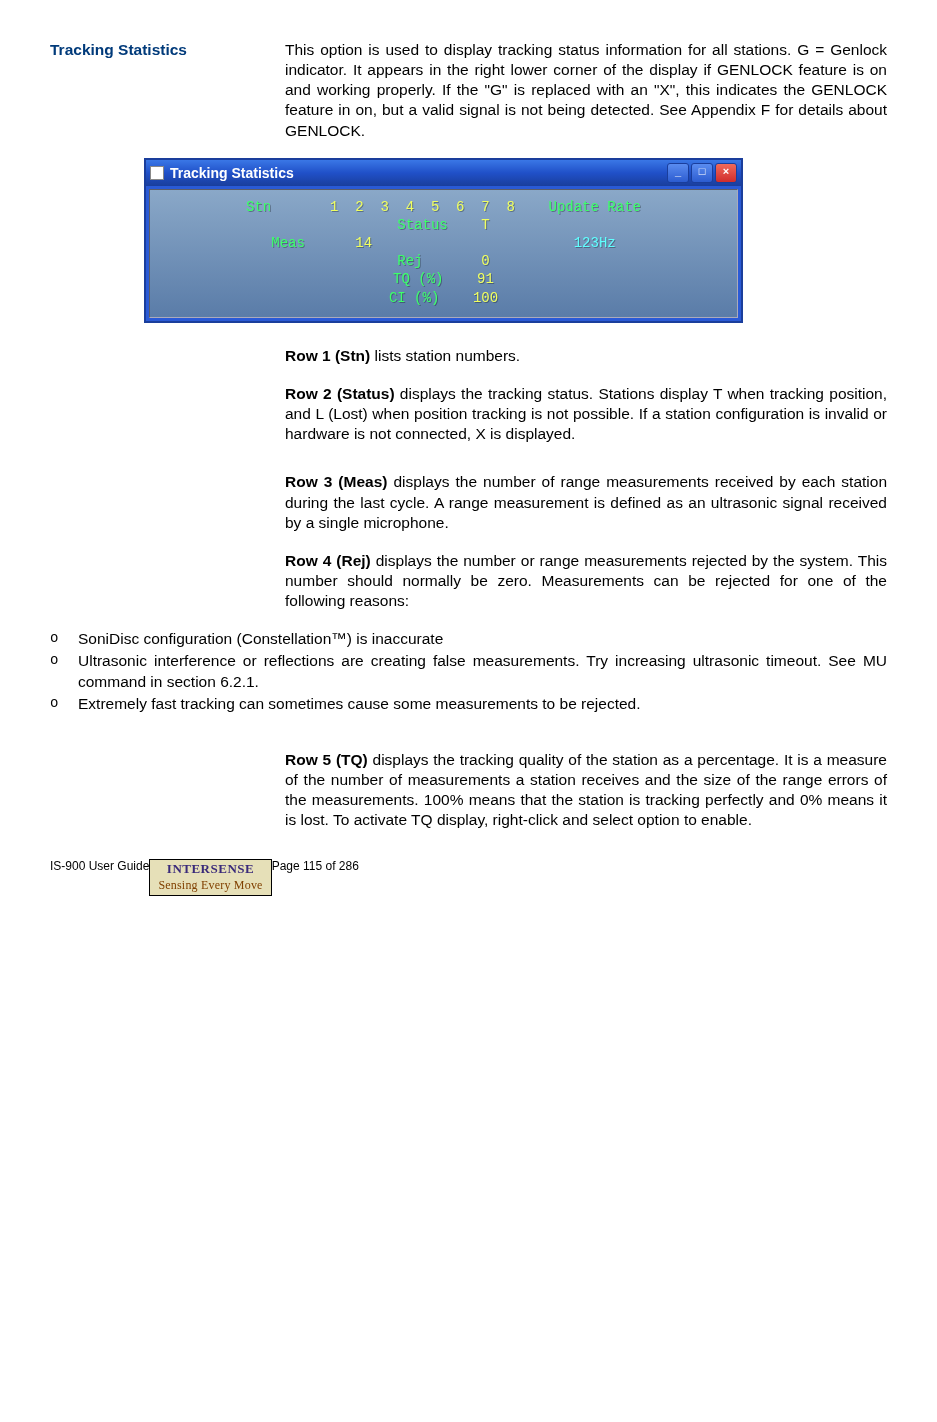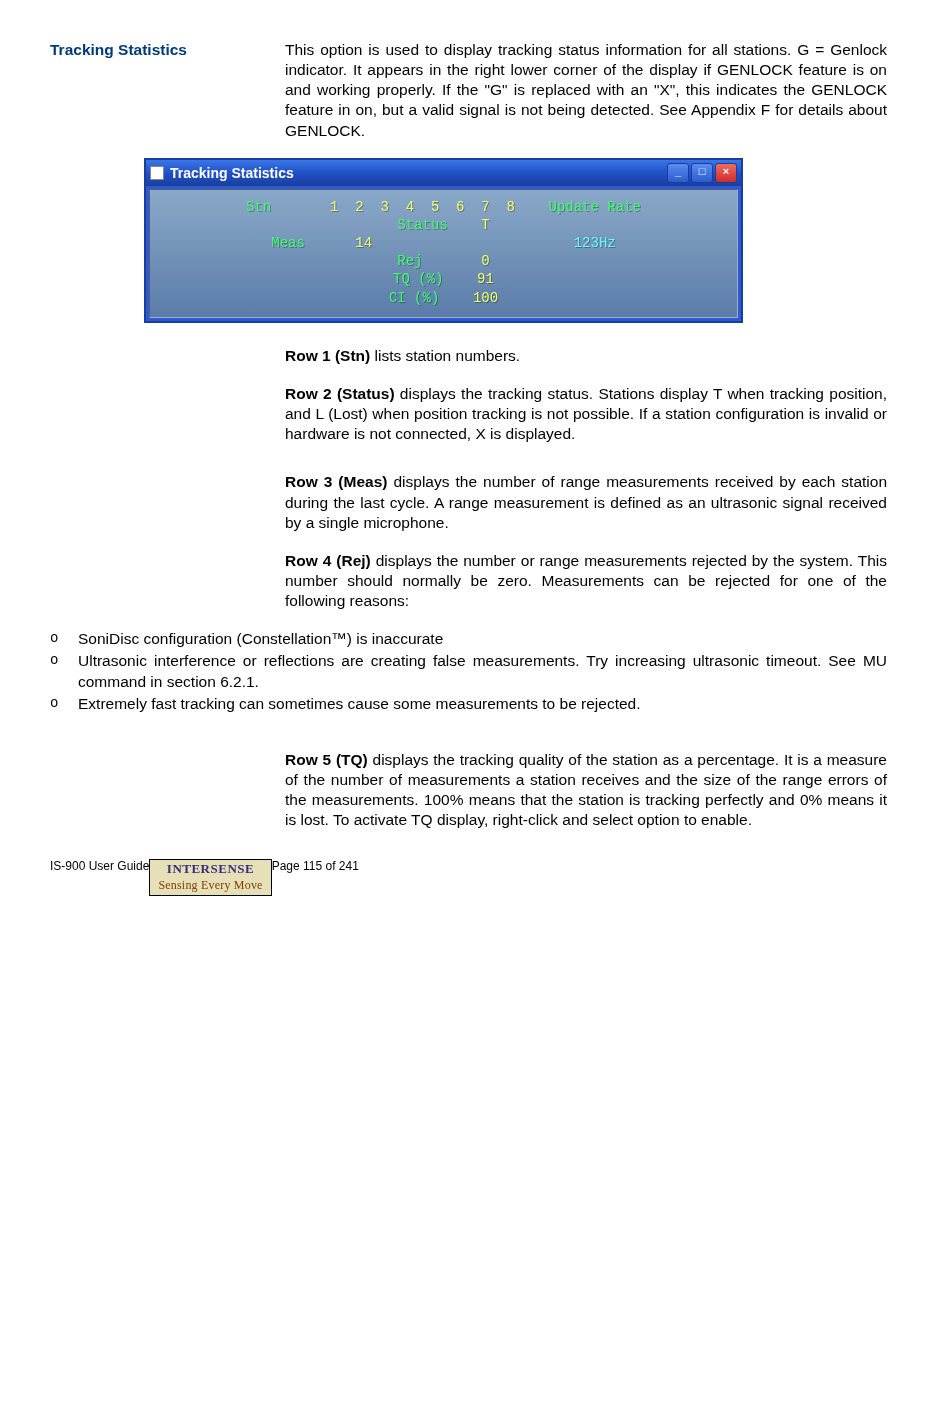--- a/index.html
+++ b/index.html
@@ -219,14 +219,14 @@
 </div>
 
 <div class="footer-row">
   <div>IS-900 User Guide</div>
   <div class="footer-logo">
     <span class="logo-box">
       <span class="brand">INTERSENSE</span>
       <span class="sub">Sensing Every Move</span>
     </span>
   </div>
-  <div>Page 115 of 241</div>
+  <div>Page 115 of 286</div>
 </div>
 
 </body></html>

